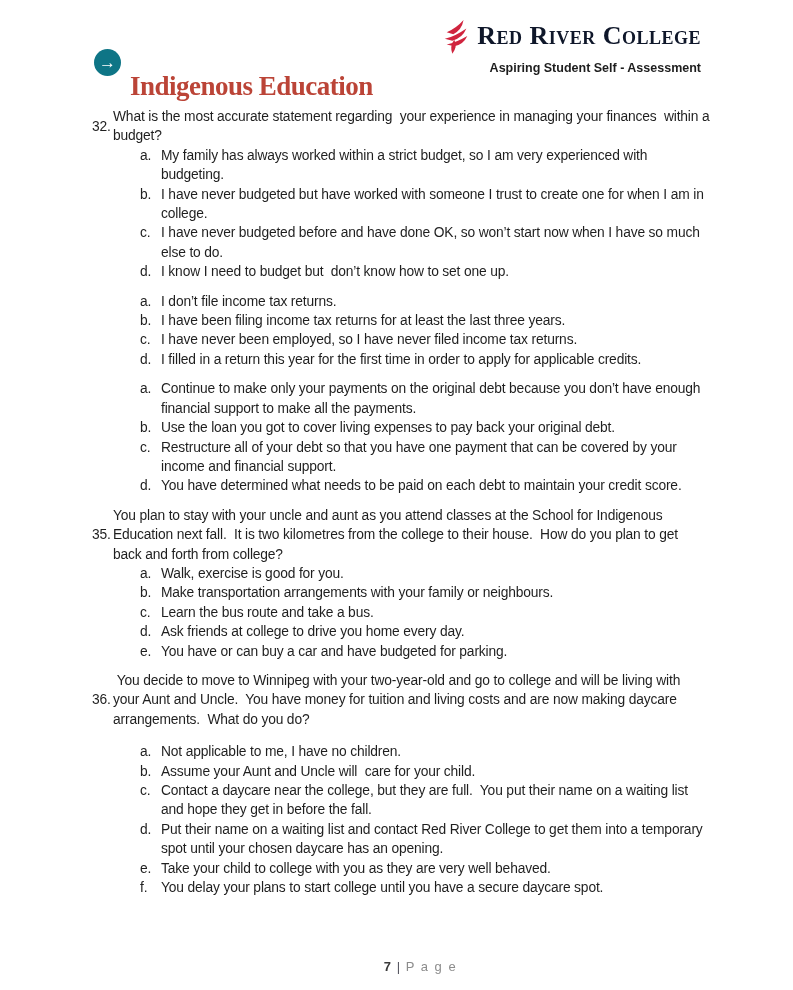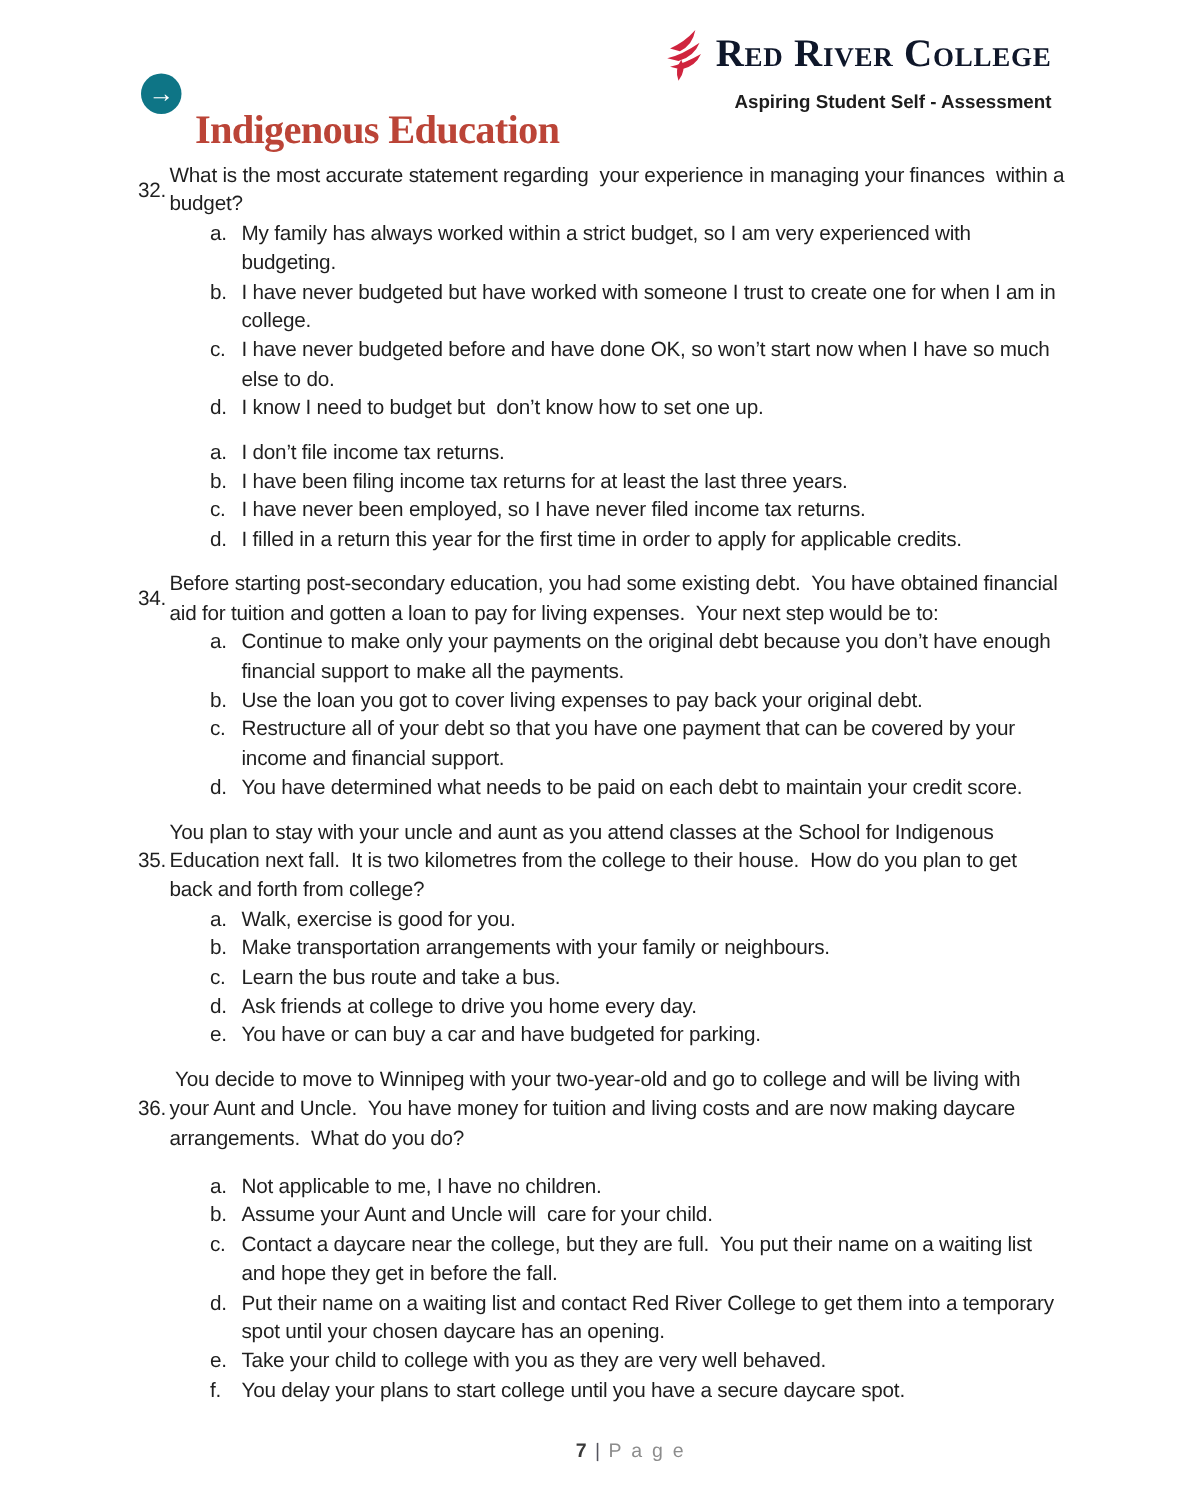--- a/index.html
+++ b/index.html
@@ -124,24 +124,20 @@
             <span class="opt-letter">c.</span>
             <span class="opt-text">I have never been employed, so I have never filed income tax returns.</span>
           </div>
           <div class="option">
             <span class="opt-letter">d.</span>
             <span class="opt-text">I filled in a return this year for the first time in order to apply for applicable credits.</span>
           </div>
         </div>
       </div>
       <div class="question">
-        <div class="q-row">
-          <span class="q-num">34.</span>
-          <span class="q-stem">Before starting post-secondary education, you had some existing debt.  You have obtained financial aid for tuition and gotten a loan to pay for living expenses.  Your next step would be to:</span>
-        </div>
         <div class="options">
           <div class="option">
             <span class="opt-letter">a.</span>
             <span class="opt-text">Continue to make only your payments on the original debt because you don’t have enough financial support to make all the payments.</span>
           </div>
           <div class="option">
             <span class="opt-letter">b.</span>
             <span class="opt-text">Use the loan you got to cover living expenses to pay back your original debt.</span>
           </div>
           <div class="option">

